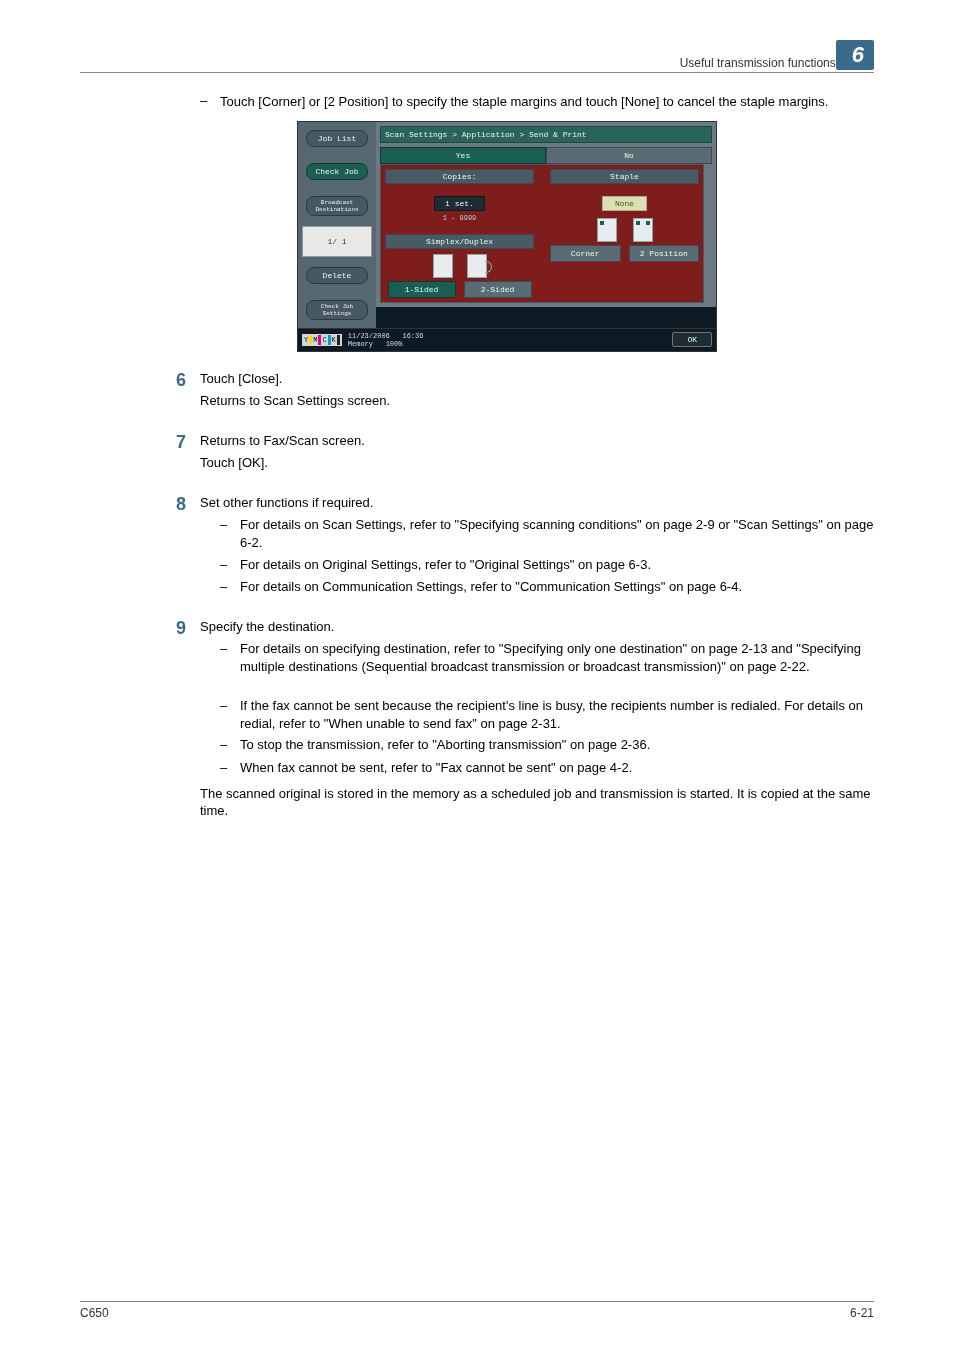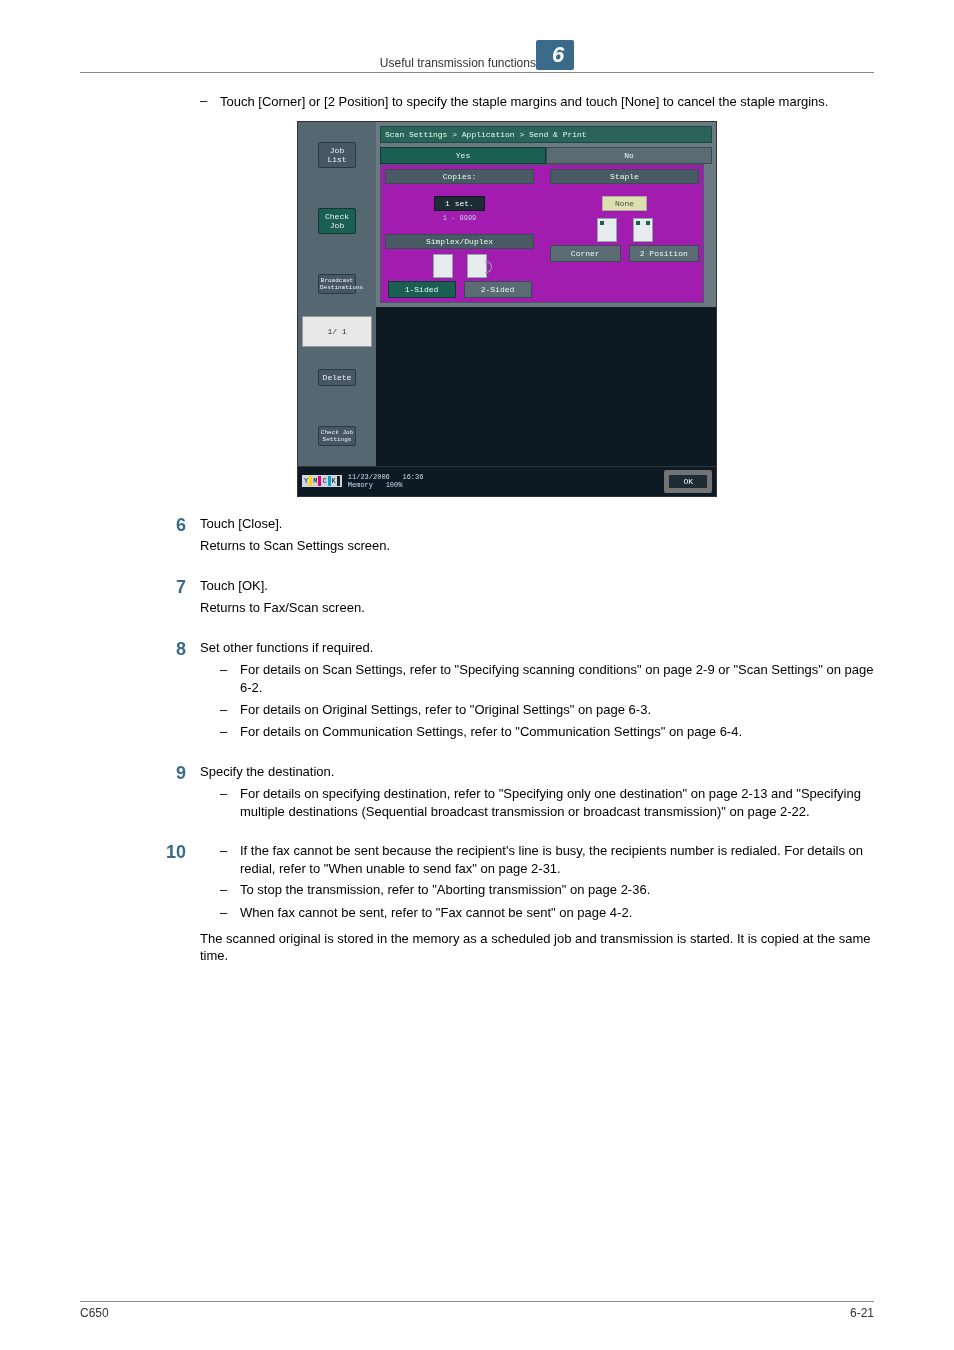--- a/index.html
+++ b/index.html
@@ -8,21 +8,21 @@
     font-size: 13px;
     color: #000;
     background: #fff;
     width: 954px;
     height: 1350px;
     position: relative;
     padding: 40px 80px 30px 80px;
   }
   .header-row {
     display: flex;
-    justify-content: center;
+    justify-content: flex-end;
     align-items: flex-end;
     font-size: 12px;
     color: #333;
   }
   .header-left { color: #333; }
   .header-right {
     background: #3a6a8a;
     color: #fff;
     font-size: 22px;
     font-weight: bold;
@@ -55,38 +55,38 @@
   
   .device-wrap { display:flex; justify-content:center; margin: 10px 0 10px -60px; }
   .device {
     width: 420px; background:#0d1a24; color:#dfe;
     font-family: "Courier New", monospace; font-size:8px;
     border:1px solid #333;
   }
   .dev-top { display:flex; align-items:flex-start; }
   .dev-left { width:78px; background:#556770; display:flex; flex-direction:column; }
   .dev-btn {
-    margin:20px; padding:3px 2px; text-align:center;
+    margin:8px; padding:3px 2px; text-align:center;
     background:#485862; border:1px solid #2a3a44; color:#eef;
-    border-radius:2px;
+    border-radius:8px;
   }
   .dev-btn.blue { background:#1a5f52; border-color:#0d3b33; }
   .dev-btn.small { font-size:6px; padding:2px 1px; }
   .dev-spacer { flex:1; background:#556770; }
   .dev-page { margin:2px 4px; padding:10px; background:#e8e8e8; color:#333; text-align:center; border:1px solid #999; }
   .dev-right { flex:1; background:#6b7982; display:flex; flex-direction:column; }
   .dev-msgrow { display:flex; justify-content:space-between; padding:4px 6px; background:#0d1a24; color:#cde; }
   .dev-msg { flex:1; }
   .dev-dest { width:38px; background:#cfd6dc; color:#223; font-size:6px; padding:1px 2px; margin-right:4px; text-align:center; border-radius:1px; }
   .dev-count { color:#cde; }
   .dev-breadcrumb { margin:4px; padding:3px 4px; background:#2a6358; color:#dfe; border:1px solid #184a42; }
   .dev-tabs { display:flex; gap:0; margin:0 4px; }
   .dev-tab { flex:1; text-align:center; padding:3px 0; background:#5b6b74; border:1px solid #3a4a54; color:#dfe; }
   .dev-tab.active { background:#1a5f52; border-color:#0d3b33; }
-  .dev-panel { flex:1; margin:0 12px 4px 4px; background:#a21caf; border:1px solid #4a5a64; padding:4px; display:flex; gap:16px; }
+  .dev-panel { flex:1; margin:0 12px 4px 4px; background:#7f1d1d; border:1px solid #4a5a64; padding:4px; display:flex; gap:16px; }
   .dev-col { flex:1; display:flex; flex-direction:column; align-items:center; gap:3px; }
   .dev-sec-title { background:#4a5a64; color:#dfe; width:100%; text-align:center; padding:2px 0; border:1px solid #3a4a54;}
   .dev-setbox { background:#1f2b34; color:#dfe; padding:2px 10px; border:1px solid #0d1a24; }
   .dev-range { color:#bcd; font-size:7px; }
   .dev-icons { display:flex; gap:14px; margin-top:2px;}
   .dev-ico { width:20px; height:24px; background:#e8ecef; border:1px solid #8aa; position:relative; }
   .dev-ico.flip::after{ content:""; position:absolute; right:-6px; top:6px; width:6px; height:10px; border:1px solid #8aa; border-left:none; border-radius:0 6px 6px 0;}
   .dev-opt { width:68px; text-align:center; padding:3px 0; background:#5b6b74; border:1px solid #3a4a54; color:#dfe; }
   .dev-opt.sel { background:#1a5f52; border-color:#0d3b33; }
   .dev-optnone { background:#dedfb0; color:#454; border:1px solid #aa9; padding:2px 12px; }
@@ -94,21 +94,21 @@
   .dev-staple-ico { width:20px; height:24px; background:#e8ecef; border:1px solid #8aa; position:relative;}
   .dev-staple-ico::before{content:""; position:absolute; left:2px; top:2px; width:4px; height:4px; background:#1a5f52;}
   .dev-staple-ico.two::after{content:""; position:absolute; right:2px; top:2px; width:4px; height:4px; background:#1a5f52;}
   .dev-stprow { display:flex; gap:8px; width:100%; justify-content:space-between; }
   .dev-footer { display:flex; align-items:center; background:#0d1a24; padding:3px 4px; gap:6px; border-top:1px solid #333;}
   .dev-ymck { display:flex; gap:1px; align-items:flex-end; font-size:7px; color:#111; background:#cfd6dc; padding:1px 2px;}
   .dev-ymck span{ display:inline-flex; align-items:center; }
   .bar { display:inline-block; width:3px; height:10px; margin-left:1px;}
   .bar.y{background:#ffd400;} .bar.m{background:#e4007f;} .bar.c{background:#00a0d2;} .bar.k{background:#222;}
   .dev-time { color:#cde; font-size:7px; }
-  .dev-ok { margin-left:auto; background:#1f2b34; color:#dfe; padding:2px 14px; border:5px solid #737373; border-radius:2px;}
+  .dev-ok { margin-left:auto; background:#1f2b34; color:#dfe; padding:2px 14px; border:1px solid #737373; border-radius:2px;}
 
   
   .page-footer {
     position:absolute; left:80px; right:80px; bottom:30px;
     border-top:1px solid #888; padding-top:4px;
     display:flex; justify-content:space-between; font-size:12px; color:#333;
   }
 </style>
 </head>
 <body>
@@ -211,22 +211,22 @@
     <div class="step-num">6</div>
     <div class="step-body">
       <p>Touch [Close].</p>
       <p>Returns to Scan Settings screen.</p>
     </div>
   </div>
 
   <div class="step-row">
     <div class="step-num">7</div>
     <div class="step-body">
+      <p>Returns to Fax/Scan screen.</p>
       <p>Touch [OK].</p>
-      <p>Returns to Fax/Scan screen.</p>
     </div>
   </div>
 
   <div class="step-row">
     <div class="step-num">8</div>
     <div class="step-body">
       <p>Set other functions if required.</p>
       <div class="bullet-row sub-indent">
           <div class="bullet-dash">–</div>
           <div class="bullet-text">For details on Scan Settings, refer to "Specifying scanning conditions" on page 2-9 or "Scan Settings" on page 6-2.</div>
@@ -247,21 +247,20 @@
     <div class="step-body">
       <p>Specify the destination.</p>
       <div class="bullet-row sub-indent">
           <div class="bullet-dash">–</div>
           <div class="bullet-text">For details on specifying destination, refer to "Specifying only one destination" on page 2-13 and "Specifying multiple destinations (Sequential broadcast transmission or broadcast transmission)" on page 2-22.</div>
         </div>
     </div>
   </div>
 
   <div class="step-row">
-    <div class="step-num">10</div>
     <div class="step-body">
       <div class="bullet-row sub-indent">
           <div class="bullet-dash">–</div>
           <div class="bullet-text">If the fax cannot be sent because the recipient's line is busy, the recipients number is redialed. For details on redial, refer to "When unable to send fax" on page 2-31.</div>
         </div>
       <div class="bullet-row sub-indent">
           <div class="bullet-dash">–</div>
           <div class="bullet-text">To stop the transmission, refer to "Aborting transmission" on page 2-36.</div>
         </div>
       <div class="bullet-row sub-indent">

